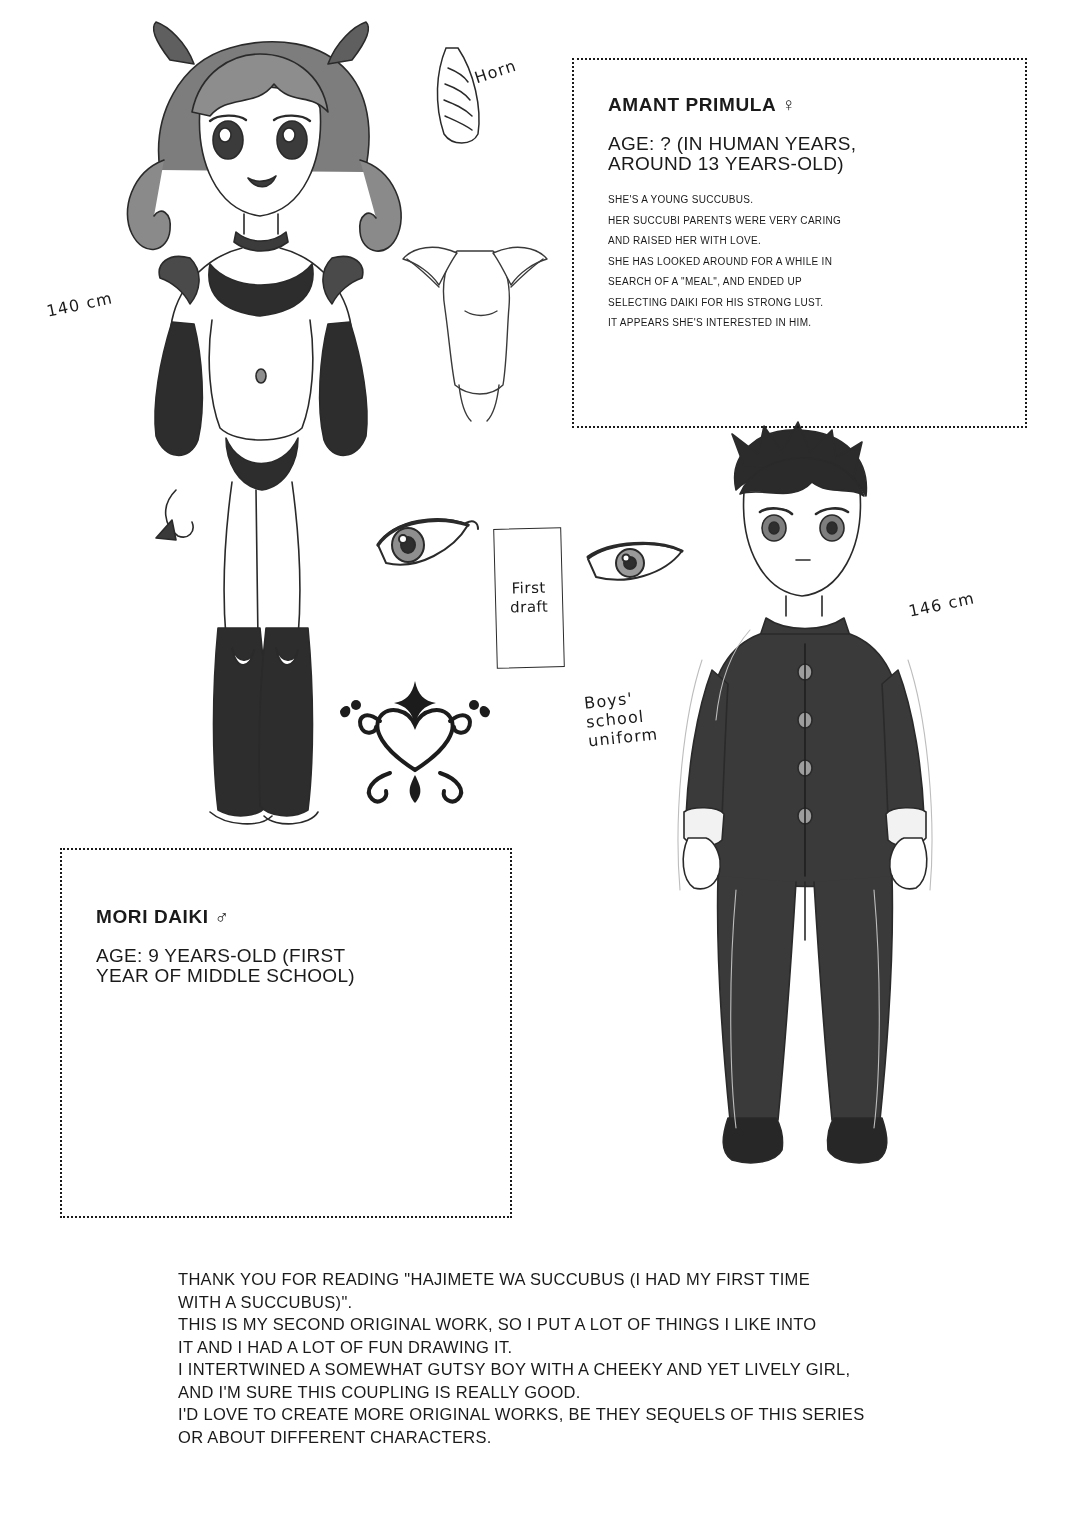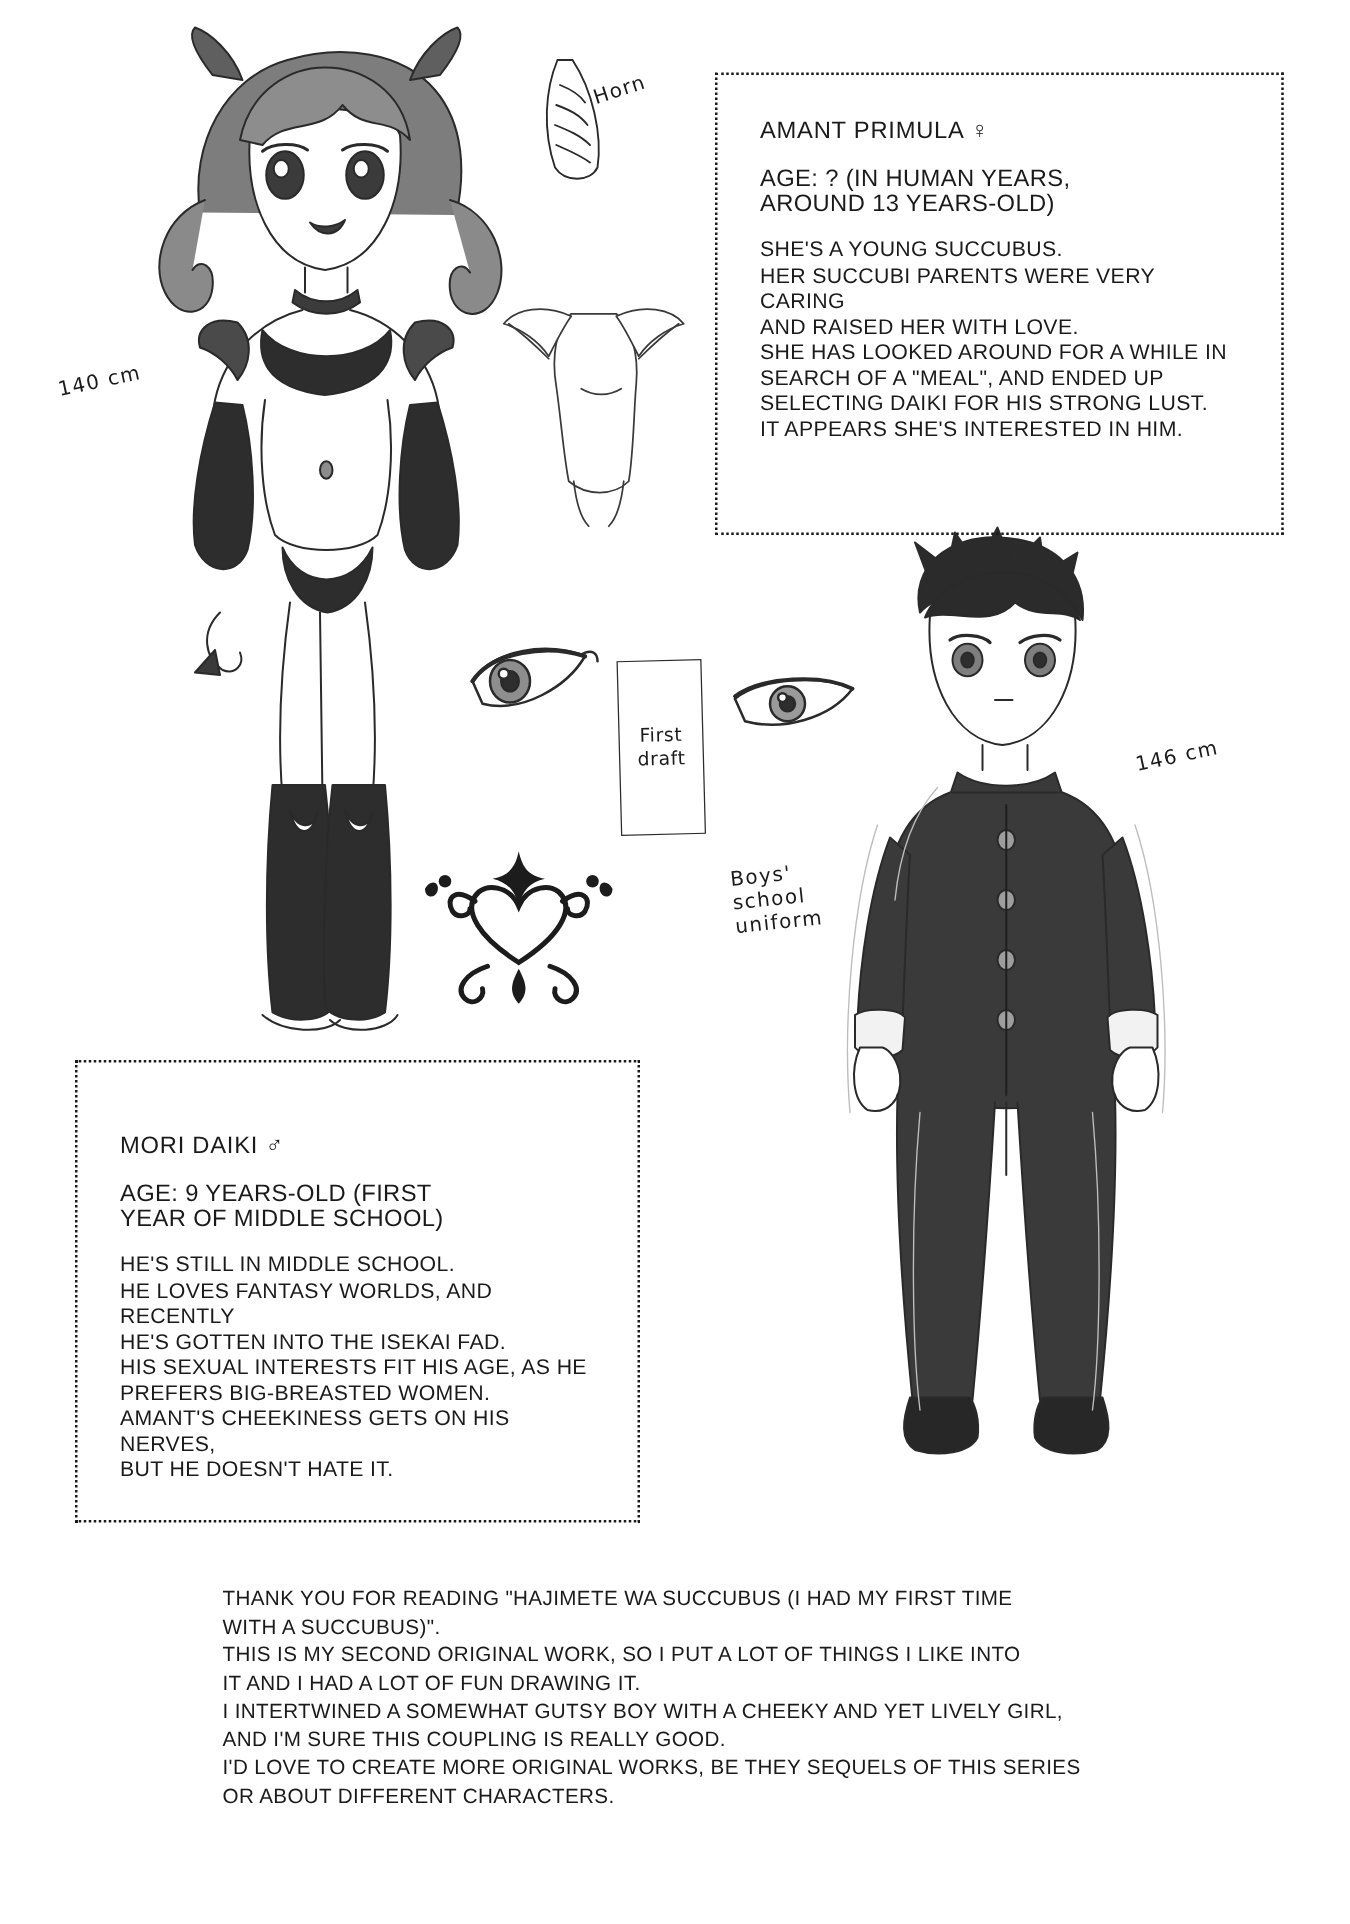--- a/index.html
+++ b/index.html
@@ -20,33 +20,33 @@
   
   .info-box {
     position: absolute;
     border: 2px dotted #1a1a1a;
     box-sizing: border-box;
     background: transparent;
   }
   .info-title {
     font-size: 19px;
     letter-spacing: 0.6px;
-    font-weight: 400;
+    font-weight: 700;
     margin: 0 0 18px 0;
     white-space: nowrap;
   }
   .info-age {
     font-size: 19px;
     line-height: 20px;
     letter-spacing: 0.3px;
     margin: 0 0 16px 0;
     white-space: pre-line;
   }
   .info-desc {
-    font-size: 17px;
+    font-size: 10px;
     line-height: 20.5px;
     letter-spacing: 0.3px;
     margin: 0;
     white-space: pre-line;
   }
 
   
   .handwrite {
     position: absolute;
     font-family: "DejaVu Sans", sans-serif;
@@ -307,27 +307,20 @@
 SHE HAS LOOKED AROUND FOR A WHILE IN
 SEARCH OF A "MEAL", AND ENDED UP
 SELECTING DAIKI FOR HIS STRONG LUST.
 IT APPEARS SHE'S INTERESTED IN HIM.</div>
 </div>
 
 <div class="info-box" style="left:60px; top:848px; width:452px; height:370px; padding:56px 30px 0 34px;">
   <div class="info-title">MORI DAIKI ♂</div>
   <div class="info-age">AGE: 9 YEARS-OLD (FIRST
 YEAR OF MIDDLE SCHOOL)</div>
-  <div class="info-desc">HE'S STILL IN MIDDLE SCHOOL.
-HE LOVES FANTASY WORLDS, AND RECENTLY
-HE'S GOTTEN INTO THE ISEKAI FAD.
-HIS SEXUAL INTERESTS FIT HIS AGE, AS HE
-PREFERS BIG-BREASTED WOMEN.
-AMANT'S CHEEKINESS GETS ON HIS NERVES,
-BUT HE DOESN'T HATE IT.</div>
 </div>
 
 <div class="afterword" style="left:178px; top:1268px; width:790px;">THANK YOU FOR READING "HAJIMETE WA SUCCUBUS (I HAD MY FIRST TIME
 WITH A SUCCUBUS)".
 THIS IS MY SECOND ORIGINAL WORK, SO I PUT A LOT OF THINGS I LIKE INTO
 IT AND I HAD A LOT OF FUN DRAWING IT.
 I INTERTWINED A SOMEWHAT GUTSY BOY WITH A CHEEKY AND YET LIVELY GIRL,
 AND I'M SURE THIS COUPLING IS REALLY GOOD.
 I'D LOVE TO CREATE MORE ORIGINAL WORKS, BE THEY SEQUELS OF THIS SERIES
 OR ABOUT DIFFERENT CHARACTERS.</div>

